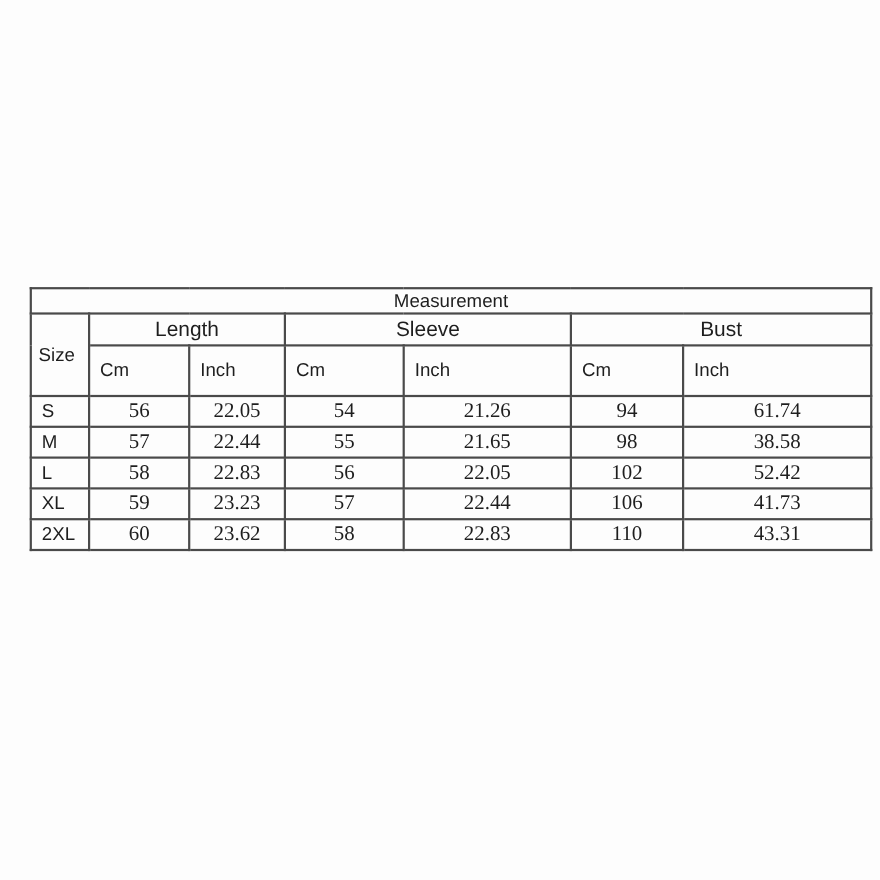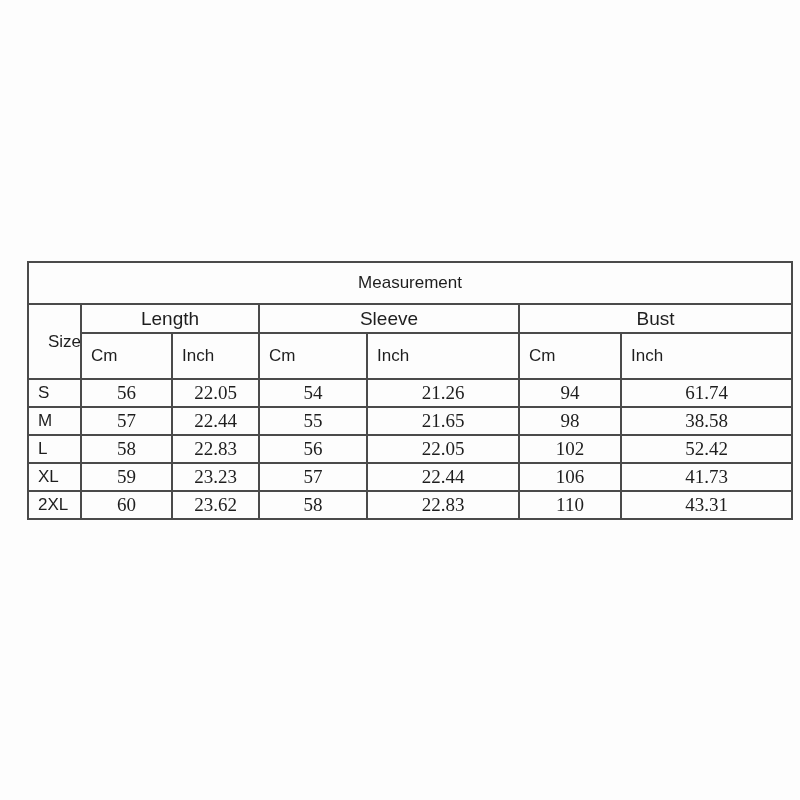--- a/index.html
+++ b/index.html
@@ -23,32 +23,32 @@
     background: #fdfdfd;
   }
   table.size-table td {
     border: 2px solid #4a4a4a;
     color: #1e1e1e;
     vertical-align: middle;
     overflow: hidden;
     white-space: nowrap;
   }
   .title-cell {
-    height: 42px;
+    height: 23px;
     text-align: center;
     font-size: 17px;
   }
   .group-cell {
     height: 29px;
     text-align: center;
     font-size: 19px;
   }
   .size-head-cell {
     font-size: 17px;
-    padding-left: 19px;
+    padding-left: 6px;
     text-align: left;
   }
   .unit-cell {
     height: 46px;
     font-size: 17px;
     padding-left: 9px;
     text-align: left;
   }
   .size-label-cell {
     font-size: 17px;

